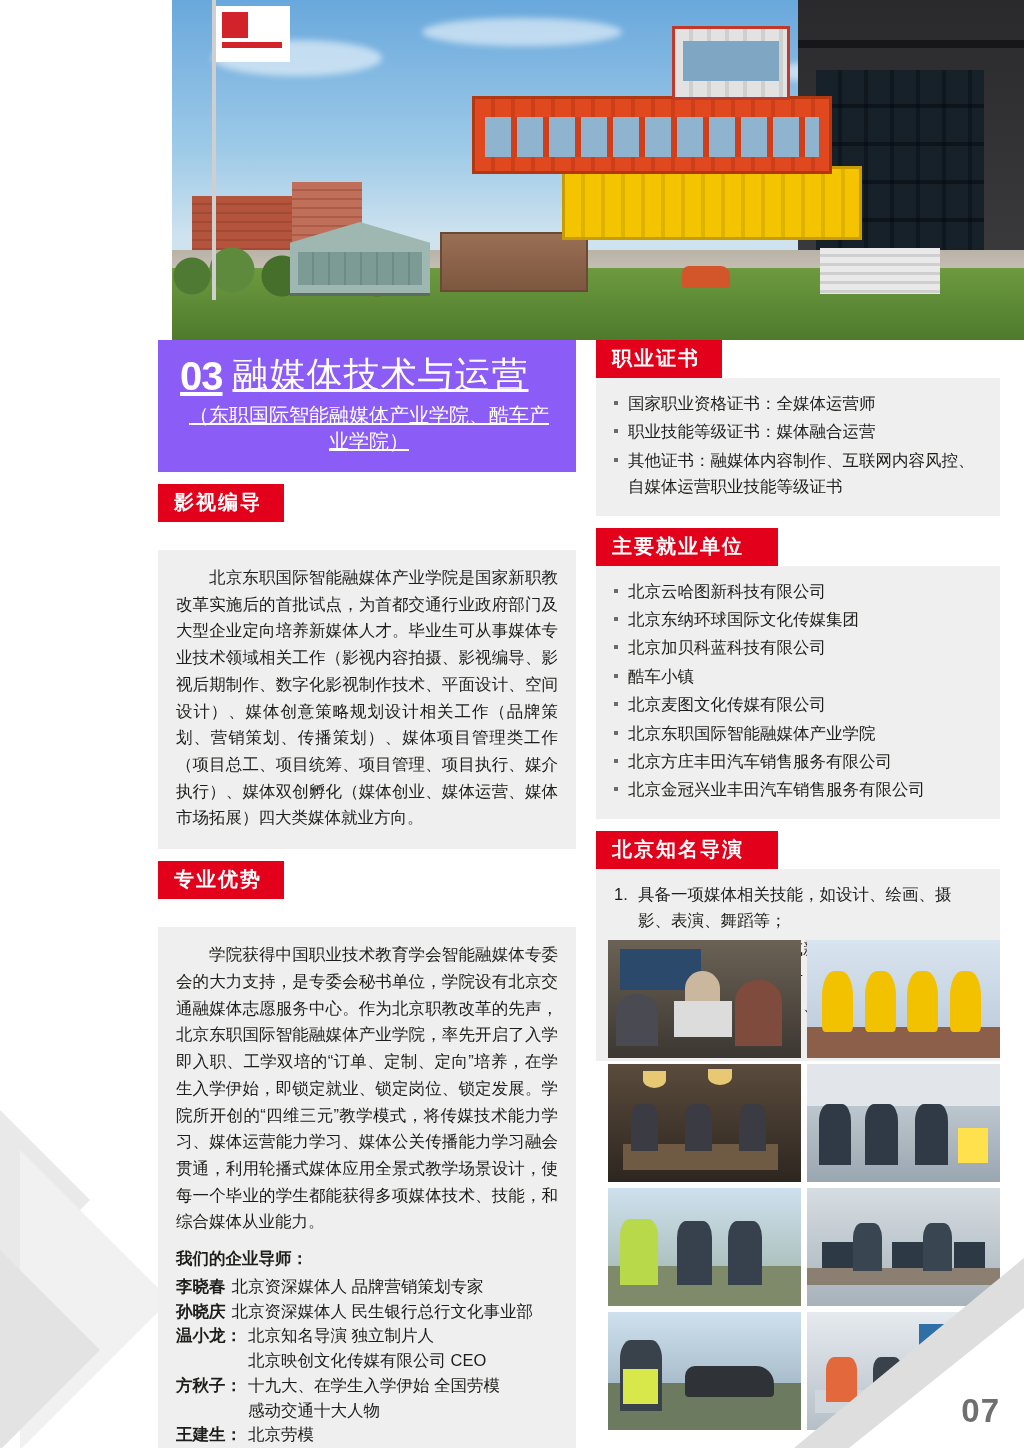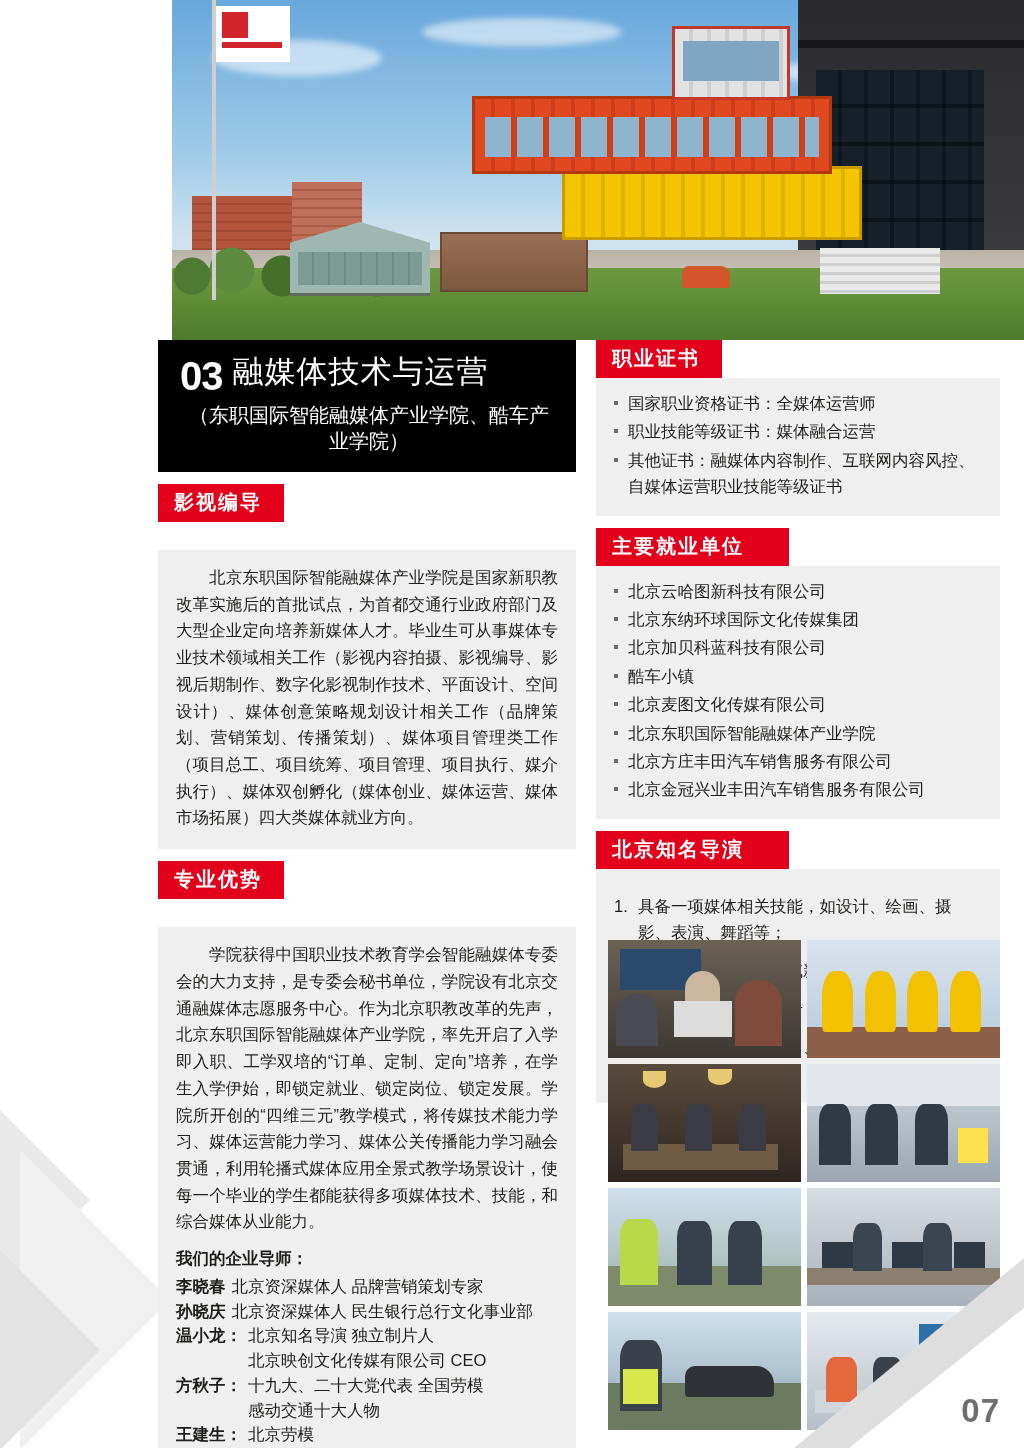--- a/index.html
+++ b/index.html
@@ -208,35 +208,36 @@
     border-radius: 7px 9px 3px 3px;
   }
 
   
   .left-col {
     position: absolute;
     left: 158px; top: 340px;
     width: 418px;
   }
   .title-block {
-    background: #000000;
+    background: #8b5cf6;
     padding: 16px 18px 18px 22px;
     color: #ffffff;
     position: relative;
+    text-decoration: underline;
   }
   .title-row { display: flex; align-items: flex-start; }
   .title-num {
     font-size: 40px;
     font-weight: bold;
     line-height: 1;
     margin-right: 10px;
     letter-spacing: -1px;
   }
   .title-main {
-    font-size: 31px;
+    font-size: 36px;
     line-height: 1.05;
     letter-spacing: 1px;
   }
   .title-sub {
     font-size: 20px;
     line-height: 1.3;
     text-align: center;
     margin-top: 6px;
     padding: 0 6px;
   }
@@ -246,21 +247,21 @@
   }
   .sec-head {
     display: inline-block;
     background: #e2001a;
     color: #fff;
     font-size: 20px;
     font-weight: bold;
     padding: 5px 22px 6px 16px;
     letter-spacing: 2px;
   }
-  .sec-head.wide { padding-right: 45px; font-family: Liberation Serif, serif; }
+  .sec-head.wide { padding-right: 34px; font-family: Liberation Serif, serif; }
   .sec-body {
     background: #efefef;
     padding: 14px 18px 18px 18px;
     font-size: 16.5px;
     line-height: 1.62;
     color: #1d1d1b;
     text-align: justify;
     margin-top: 28px;
   }
   .sec-body p { margin: 0; text-indent: 2em; }
@@ -314,21 +315,20 @@
     left: 2px; top: 11px;
     width: 4px; height: 4px;
     background: #6b6b6b;
   }
   ol.num { counter-reset: n; }
   ol.num li {
     counter-increment: n;
     position: relative;
     padding-left: 26px;
     margin-bottom: 2px;
-    margin-top: 12px;
   }
   ol.num li:before {
     content: counter(n) ".";
     position: absolute;
     left: 2px; top: 0;
     color: #1d1d1b;
   }
 
   
   .photo-grid {
@@ -472,21 +472,21 @@
         </div>
 
         <div class="mentor">
           <span class="nm">温小龙：</span>
           <span class="ds">北京知名导演  独立制片人</span>
         </div>
         <div class="mentor-extra">北京映创文化传媒有限公司 CEO</div>
 
         <div class="mentor">
           <span class="nm">方秋子：</span>
-          <span class="ds">十九大、二十大党代表  全国劳模</span>
+          <span class="ds">十九大、在学生入学伊始  全国劳模</span>
         </div>
         <div class="mentor-extra">感动交通十大人物</div>
 
         <div class="mentor">
           <span class="nm">王建生：</span>
           <span class="ds">北京劳模</span>
         </div>
 
         <div class="mentor">
           <span class="nm">李云龙：</span>

